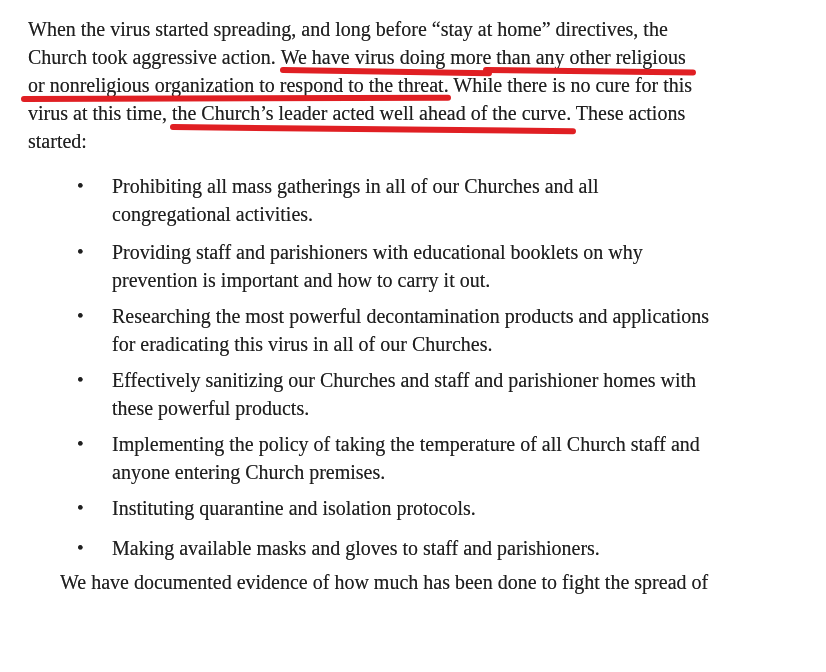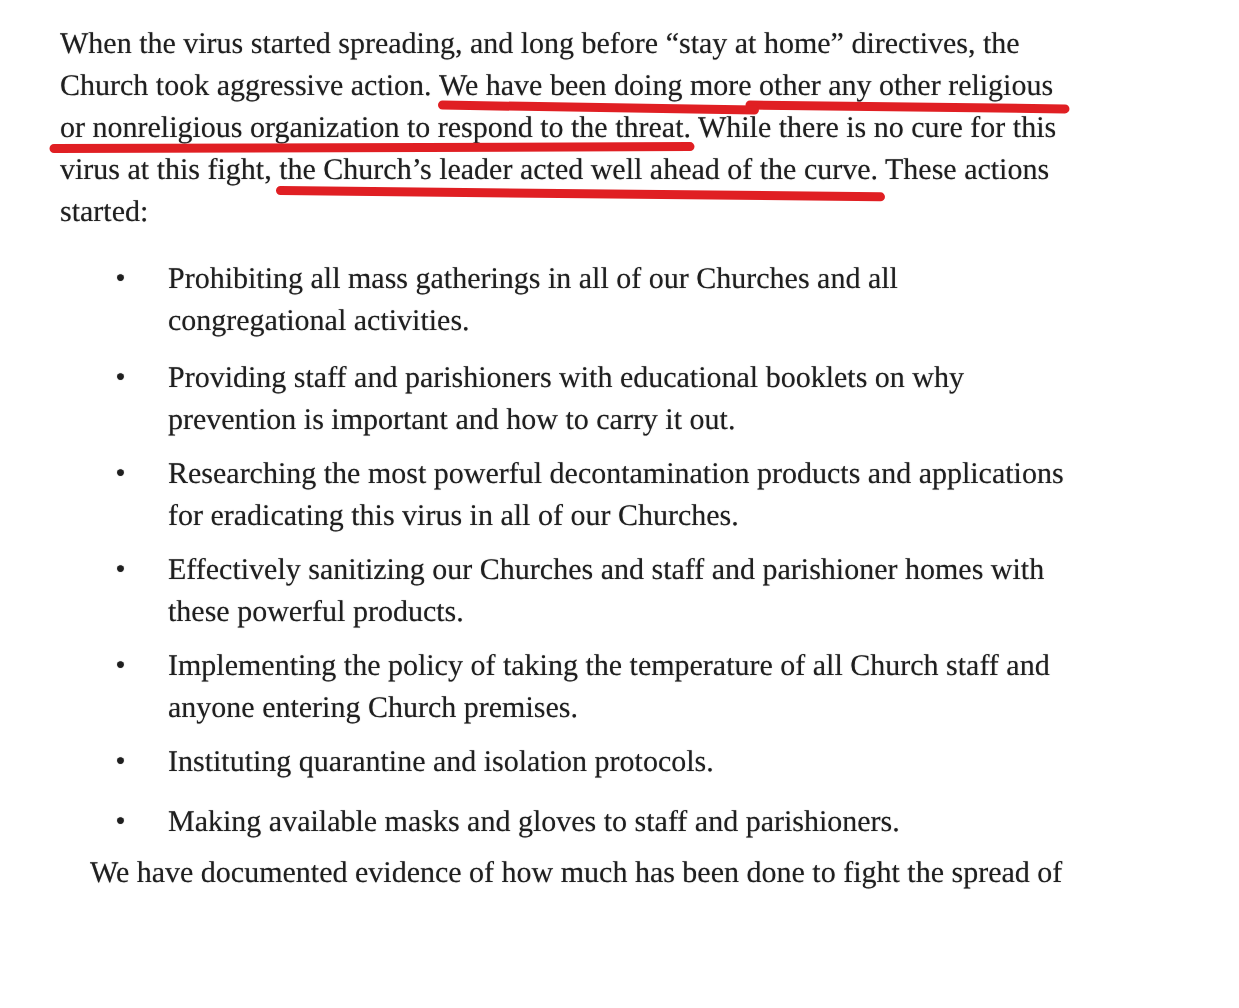--- a/index.html
+++ b/index.html
@@ -13,21 +13,21 @@
     width:826px;height:672px;
     background:var(--paper);
     overflow:hidden;
     font-family:"Liberation Serif","DejaVu Serif",serif;
     font-size:20px;
     line-height:28px;
     color:var(--ink);
     text-shadow:0 0 0.6px rgba(25,25,25,0.55);
   }
   .para{position:absolute;white-space:nowrap;}
-  .intro{left:40px;top:15px;}
+  .intro{left:28px;top:15px;}
   .closing{left:40px;top:568px;margin-left:20px;}
   .line{display:block;}
   .bullet-item{
     position:absolute;
     left:69px;
     padding-left:43px;
     white-space:nowrap;
   }
   .dot{
     position:absolute;
@@ -75,23 +75,23 @@
     transform-origin:left center;
   }
 </style>
 </head>
 <body>
 
 <div class="page">
 
   <div class="para intro">
     <div class="line"><span>When the virus started spreading, and long before “stay at home” directives, the</span></div>
-    <div class="line"><span>Church took aggressive action. </span><span class="u-red u1">We have been doing more other any other religious</span></div>
+    <div class="line"><span>Church took aggressive action. </span><span class="u-red u1">We have virus doing more than any other religious</span></div>
     <div class="line"><span class="u-red u2">or nonreligious organization to respond to the threat.</span><span> While there is no cure for this</span></div>
-    <div class="line"><span>virus at this fight, </span><span class="u-red u3">the Church’s leader acted well ahead of the curve.</span><span> These actions</span></div>
+    <div class="line"><span>virus at this time, </span><span class="u-red u3">the Church’s leader acted well ahead of the curve.</span><span> These actions</span></div>
     <div class="line"><span>started:</span></div>
   </div>
 
   <div class="bullet-item b1">
     <span class="dot">•</span>
     <div class="line"><span>Prohibiting all mass gatherings in all of our Churches and all</span></div>
     <div class="line"><span>congregational activities.</span></div>
   </div>
 
   <div class="bullet-item b2">

